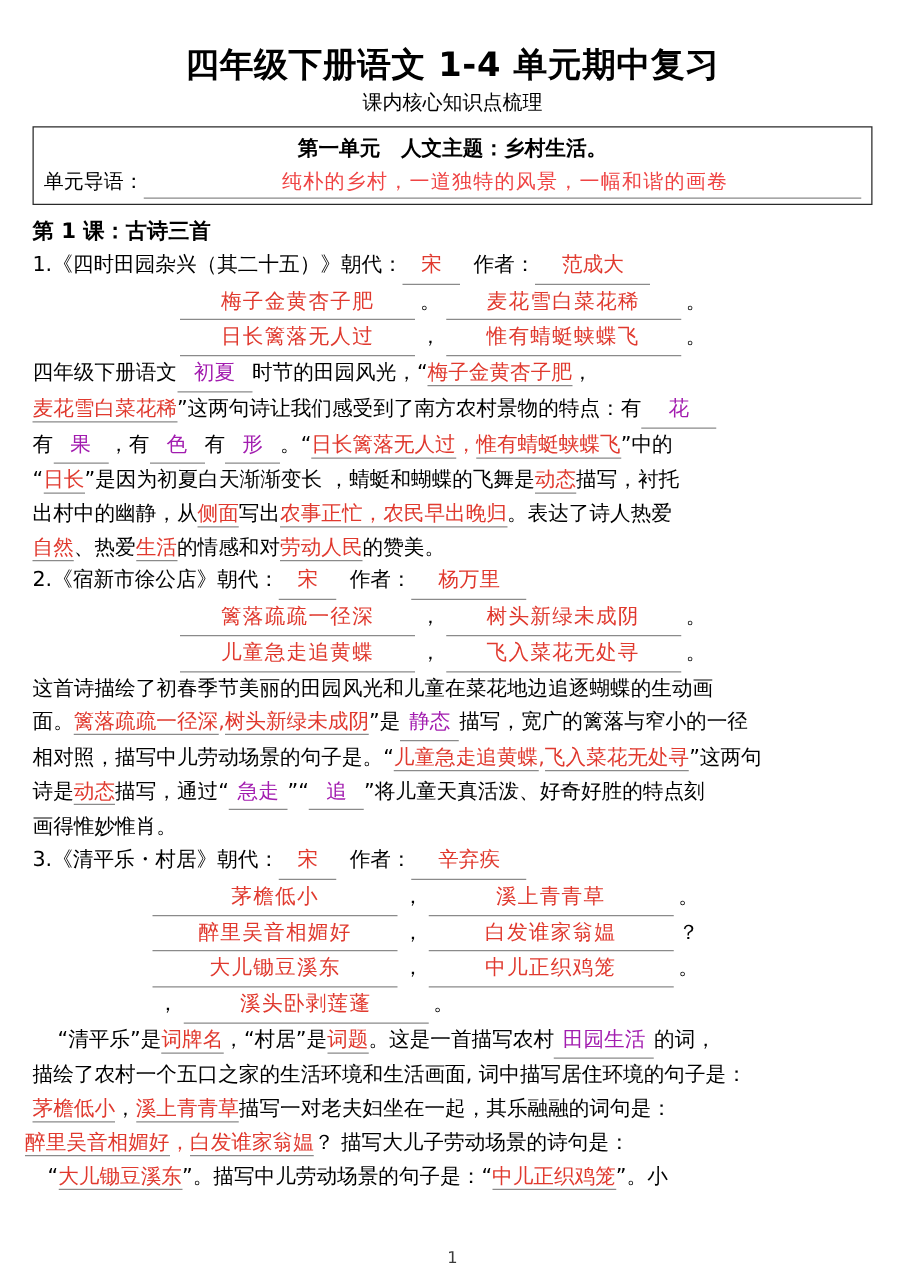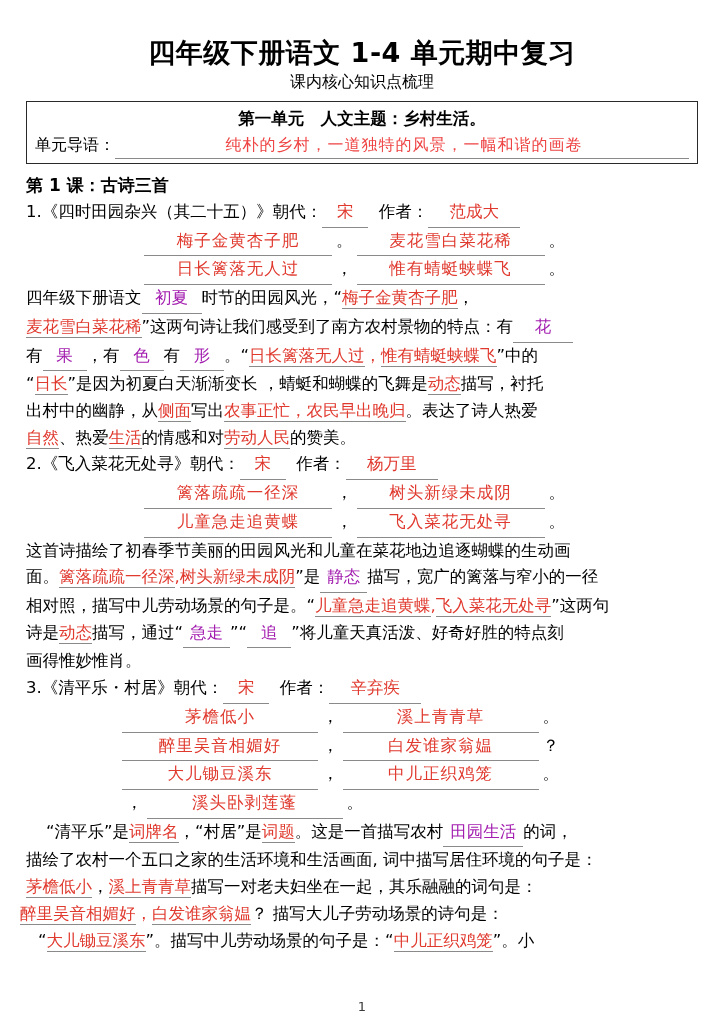--- a/index.html
+++ b/index.html
@@ -215,21 +215,21 @@
     </div>
     <div class="line">
       <span>出村中的幽静，从</span><span class="ru">侧面</span><span>写出</span><span class="ru">农事正忙，农民早出晚归</span><span>。表达了诗人热爱</span>
     </div>
     <div class="line">
       <span class="ru">自然</span><span>、热爱</span><span class="ru">生活</span><span>的情感和对</span><span class="ru">劳动人民</span><span>的赞美。</span>
     </div>
   </div>
 
   <div class="entry-head">
-    <span>2.</span><span>《飞入菜花无处寻》</span><span>朝代：</span><span class="answer a-dyn">宋</span>&nbsp;&nbsp;<span>作者：</span><span class="answer a-auth">杨万里</span>
+    <span>2.</span><span>《宿新市徐公店》</span><span>朝代：</span><span class="answer a-dyn">宋</span>&nbsp;&nbsp;<span>作者：</span><span class="answer a-auth">杨万里</span>
   </div>
   <div class="poem-row">
     <span class="seg w1">篱落疏疏一径深</span>
       <span class="punc">，</span>
       <span class="seg w2">树头新绿未成阴</span>
       <span class="punc">。</span>
   </div>
   <div class="poem-row">
     <span class="seg w1">儿童急走追黄蝶</span>
       <span class="punc">，</span>

